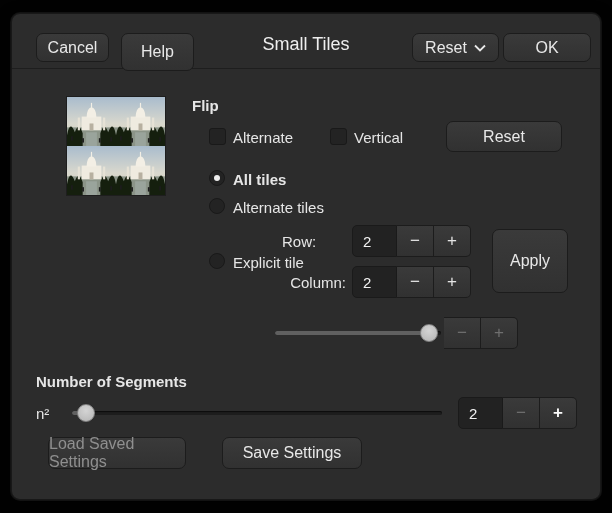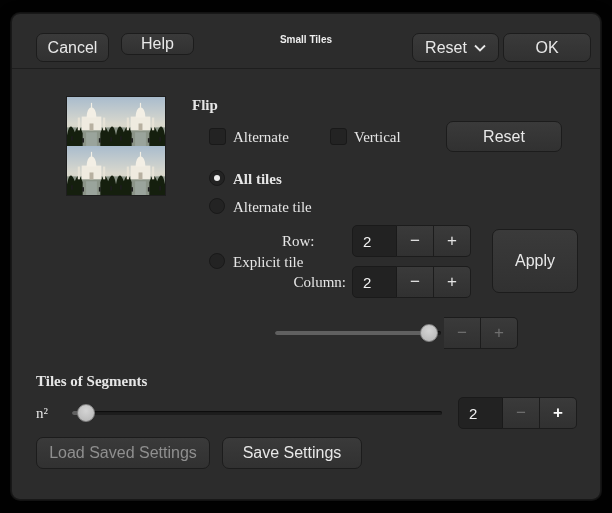--- a/index.html
+++ b/index.html
@@ -11,30 +11,30 @@
     position:absolute; left:11px; top:13px; width:590px; height:487px;
     background:#2c2c2c; border-radius:9px; border:1px solid #181818;
     box-shadow:0 0 0 1px rgba(255,255,255,0.07), 0 3px 14px rgba(0,0,0,0.9);
   }
   .header {
     position:absolute; left:0; top:0; width:100%; height:55px;
     border-bottom:1px solid #1e1e1e;
   }
   .title {
     position:absolute; left:0; top:20px; width:100%; text-align:center;
-    color:#eeeeee; font-size:10px; font-weight:bold; pointer-events:none;
+    color:#eeeeee; font-size:18px; font-weight:normal; pointer-events:none;
   }
   .btn {
     position:absolute; display:flex; align-items:center; justify-content:center;
     background:linear-gradient(#3a3a3a,#313131); border:1px solid #1c1c1c;
     border-radius:7px; color:#e8e8e8; font-size:16px; cursor:default;
   }
   .btn.disabled { color:#8f8f8f; }
   .chev { margin-left:7px; }
-  .label { position:absolute; color:#e6e6e6; font-size:15px; white-space:nowrap;font-family:Liberation Serif, serif; }
+  .label { position:absolute; color:#e6e6e6; font-size:15px; white-space:nowrap; }
   .bold { font-weight:bold; }
   .dim { color:#8b8b8b; }
   
   .checkbox {
     position:absolute; width:17px; height:17px; background:#232323;
     border:1px solid #191919; border-radius:3px;
   }
   .radio {
     position:absolute; width:16px; height:16px; background:#232323;
     border:1px solid #191919; border-radius:50%;
@@ -78,21 +78,21 @@
   }
   .preview svg { display:block; width:49px; height:49px; }
 </style>
 </head>
 <body>
 
 <div class="dialog">
 
   <div class="header">
     <div class="btn" style="left:24px;top:19px;width:73px;height:29px">Cancel</div>
-    <div class="btn" style="left:109px;top:19px;width:73px;height:22px">Help</div>
+    <div class="btn" style="left:109px;top:19px;width:73px;height:38px">Help</div>
     <div class="title">Small Tiles</div>
     <div class="btn" style="left:400px;top:19px;width:87px;height:29px">
       <span>Reset</span>
       <svg class="chev" width="12" height="8" viewBox="0 0 12 8">
         <polyline points="1,1.5 6,6.5 11,1.5" fill="none" stroke="#e8e8e8" stroke-width="1.8"></polyline>
       </svg>
     </div>
     <div class="btn" style="left:491px;top:19px;width:88px;height:29px">OK</div>
   </div>
 
@@ -144,21 +144,21 @@
 
   <div class="checkbox" style="left:318px;top:114px"></div>
   <div class="label" style="left:342px;top:115px">Vertical</div>
 
   <div class="btn" style="left:434px;top:107px;width:116px;height:31px">Reset</div>
 
   <div class="radio selected" style="left:197px;top:156px"></div>
   <div class="label bold" style="left:221px;top:157px">All tiles</div>
 
   <div class="radio" style="left:197px;top:184px"></div>
-  <div class="label" style="left:221px;top:185px">Alternate tile</div>
+  <div class="label" style="left:221px;top:185px">Alternate tiles</div>
 
   <div class="radio" style="left:197px;top:239px"></div>
   <div class="label" style="left:221px;top:240px">Explicit tile</div>
 
   <div class="label" style="left:270px;top:219px;width:64px;text-align:left">Row:</div>
   <div class="spin" style="left:340px;top:211px">
     <div class="spin-field">2</div>
     <div class="spin-btn">
       <span>−</span>
       </div>
@@ -171,52 +171,52 @@
   <div class="spin" style="left:340px;top:252px">
     <div class="spin-field">2</div>
     <div class="spin-btn">
       <span>−</span>
       </div>
     <div class="spin-btn last">
       <span>+</span>
       </div>
   </div>
 
-  <div class="btn" style="left:480px;top:215px;width:86px;height:64px">Apply</div>
+  <div class="btn" style="left:480px;top:215px;width:76px;height:64px">Apply</div>
 
   <div class="slider" style="left:263px;top:303px;width:166px">
     <div class="track">
       <div class="fill" style="width:155px"></div>
     </div>
     <div class="handle" style="left:145px"></div>
   </div>
   <div class="spin" style="left:432px;top:303px">
     <div class="spin-btn">
       <span class="glyph-dim">−</span>
       </div>
     <div class="spin-btn last">
       <span class="glyph-dim">+</span>
       </div>
   </div>
 
-  <div class="label bold" style="left:24px;top:359px">Tiles of Segments</div>
+  <div class="label bold" style="left:24px;top:359px">Number of Segments</div>
 
   <div class="label" style="left:24px;top:391px">n²</div>
   <div class="slider" style="left:60px;top:383px;width:370px">
     <div class="track">
       <div class="fill" style="width:14px"></div>
     </div>
     <div class="handle" style="left:5px"></div>
   </div>
   <div class="spin" style="left:446px;top:383px">
     <div class="spin-field">2</div>
     <div class="spin-btn">
       <span class="glyph-dim">−</span>
       </div>
     <div class="spin-btn last">
       <span class="glyph-bright">+</span>
       </div>
   </div>
 
-  <div class="btn disabled" style="left:24px;top:423px;width:174px;height:32px">Load Saved Settings</div>
+  <div class="btn disabled" style="left:36px;top:423px;width:138px;height:32px">Load Saved Settings</div>
   <div class="btn" style="left:210px;top:423px;width:140px;height:32px">Save Settings</div>
 
 </div>
 
 </body></html>

